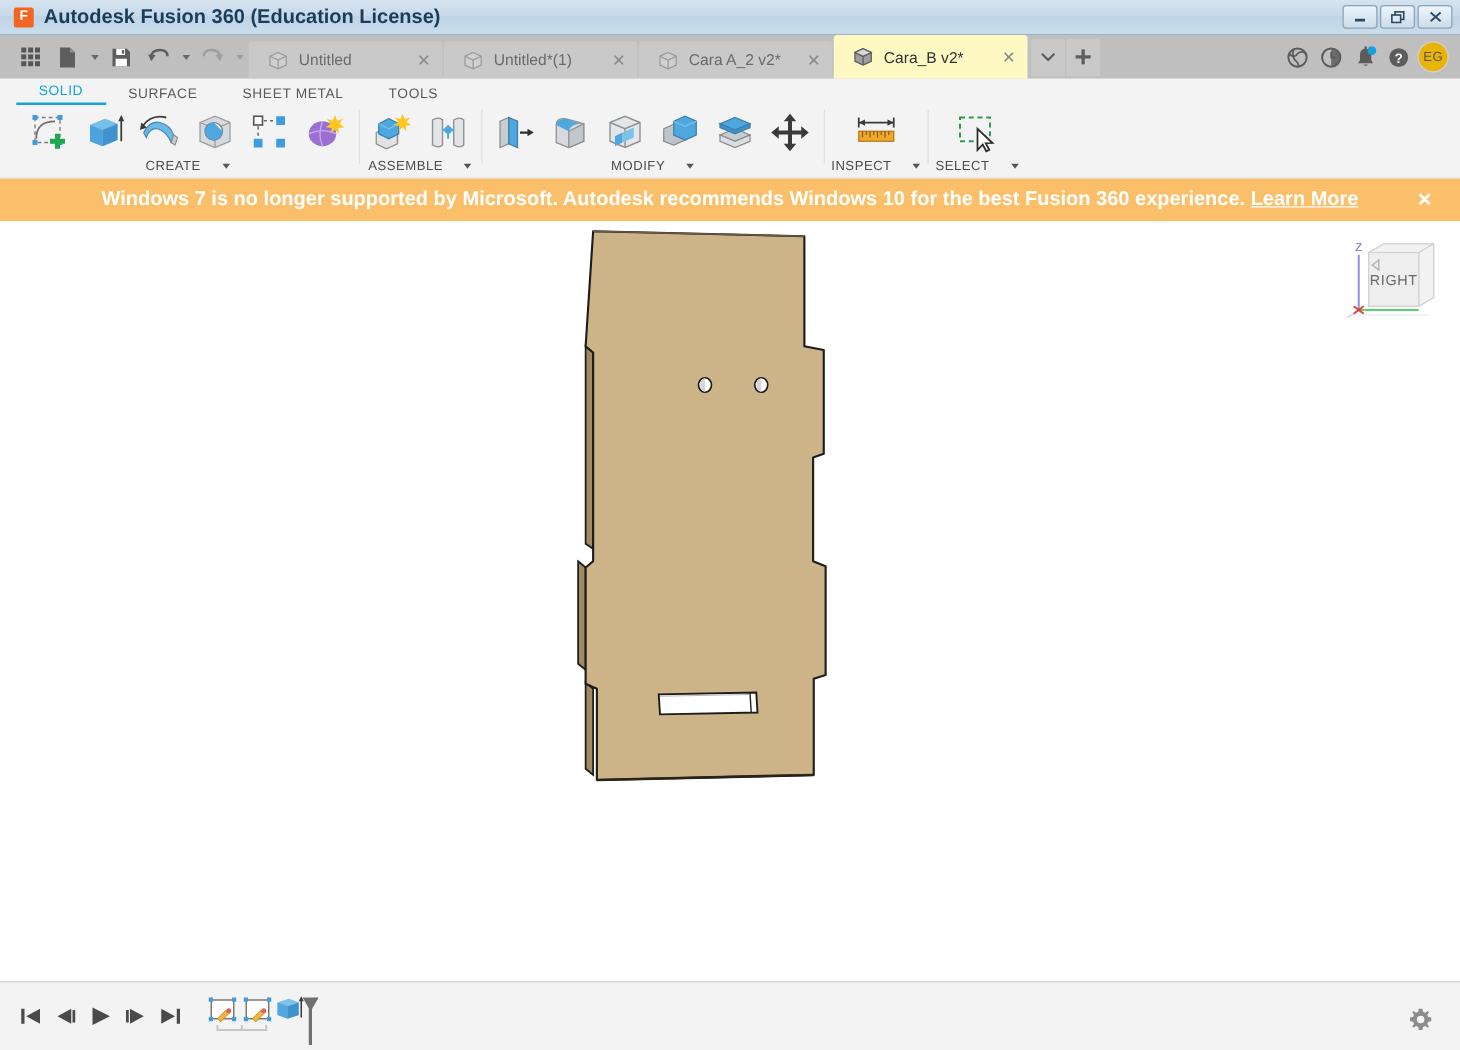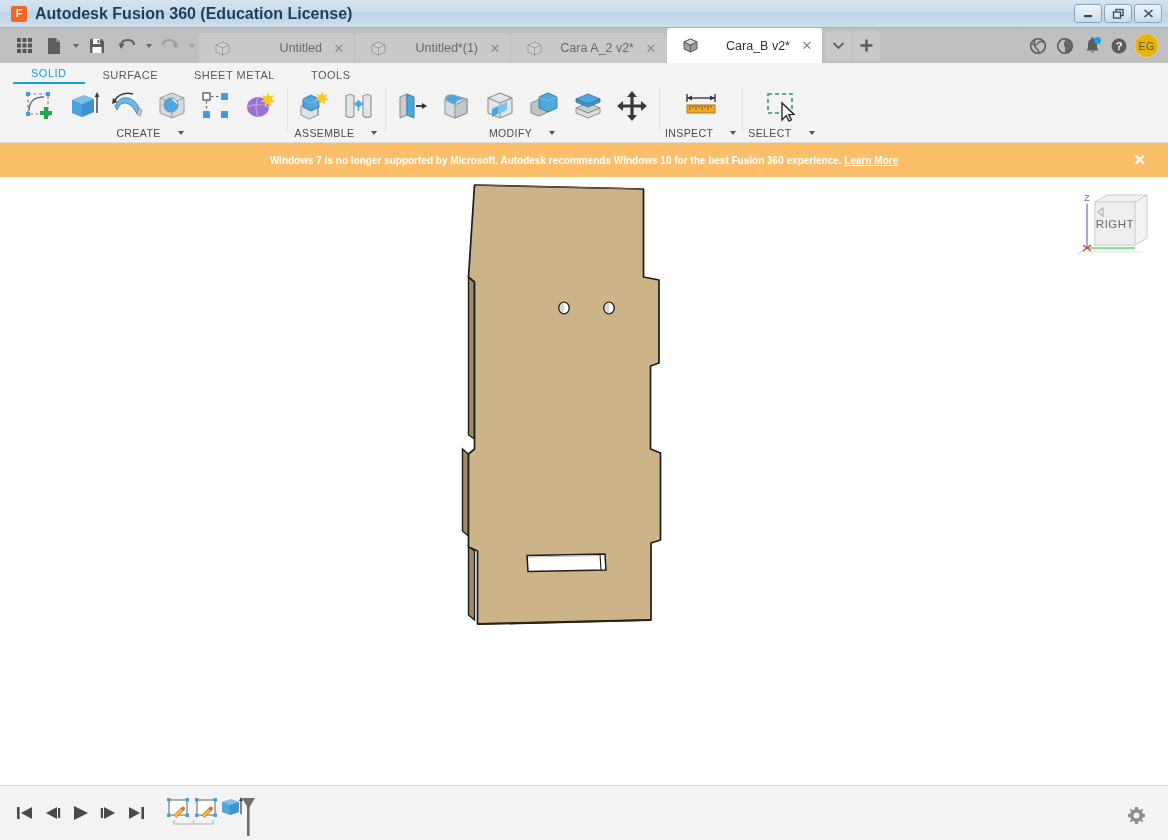--- a/index.html
+++ b/index.html
@@ -46,33 +46,33 @@
   }
   .qat { display: flex; align-items: center; height: 35px; padding: 0 2px 0 10px; gap: 2px; }
   .qat-btn {
     width: 28px; height: 28px;
     display: flex; align-items: center; justify-content: center;
     color: #555;
   }
   .qat-caret { width: 11px; height: 28px; display: flex; align-items: center; justify-content: center; }
   .caret-dn { width: 0; height: 0; border-left: 3.5px solid transparent; border-right: 3.5px solid transparent; border-top: 4px solid #666; }
 
-  .tabs { display: flex; align-items: flex-end; height: 35px; flex: 1; text-align: right; }
+  .tabs { display: flex; align-items: flex-end; height: 35px; flex: 1; }
   .tab {
     height: 30px; min-width: 155px;
     display: flex; align-items: center;
     padding: 0 4px 0 16px;
     background: #c9c9c9;
     color: #6a6a6a;
     font-size: 12.5px;
     border-top-left-radius: 3px; border-top-right-radius: 3px;
     margin-right: 1px;
     position: relative;
   }
-  .tab.active { background: #ffffff; color: #333; height: 35px; }
+  .tab.active { background: #fef9c3; color: #333; height: 35px; }
   .tab-cube { margin-right: 9px; display: flex; }
   .tab-label { flex: 1; white-space: nowrap; }
   .tab-close {
     width: 22px; height: 22px; display: flex; align-items: center; justify-content: center;
     color: #8a8a8a; font-size: 13px; margin-left: 6px;
   }
   .tab-ctrls { display: flex; align-items: center; height: 35px; gap: 1px; padding-left: 2px; }
   .tab-ctrl {
     width: 27px; height: 30px; background: #c9c9c9;
     display: flex; align-items: center; justify-content: center;
@@ -123,21 +123,21 @@
     display: flex; align-items: center; gap: 17px; margin-top: 1px;
   }
   .panel-label .caret-dn { border-top-color: #555; }
 
   
   .banner {
     height: 34px; background: #fbbf6a;
     display: flex; align-items: center; justify-content: center;
     position: relative;
   }
-  .banner-text { font-size: 10px; color: #ffffff; font-weight: bold; }
+  .banner-text { font-size: 16px; color: #ffffff; font-weight: bold; }
   .banner-link { color: #ffffff; text-decoration: underline; }
   .banner-close {
     position: absolute; right: 22px; top: 50%; transform: translateY(-50%);
     color: #fff; font-size: 15px; font-weight: bold;
   }
 
   
   .canvas {
     position: relative;
     height: 608px;

